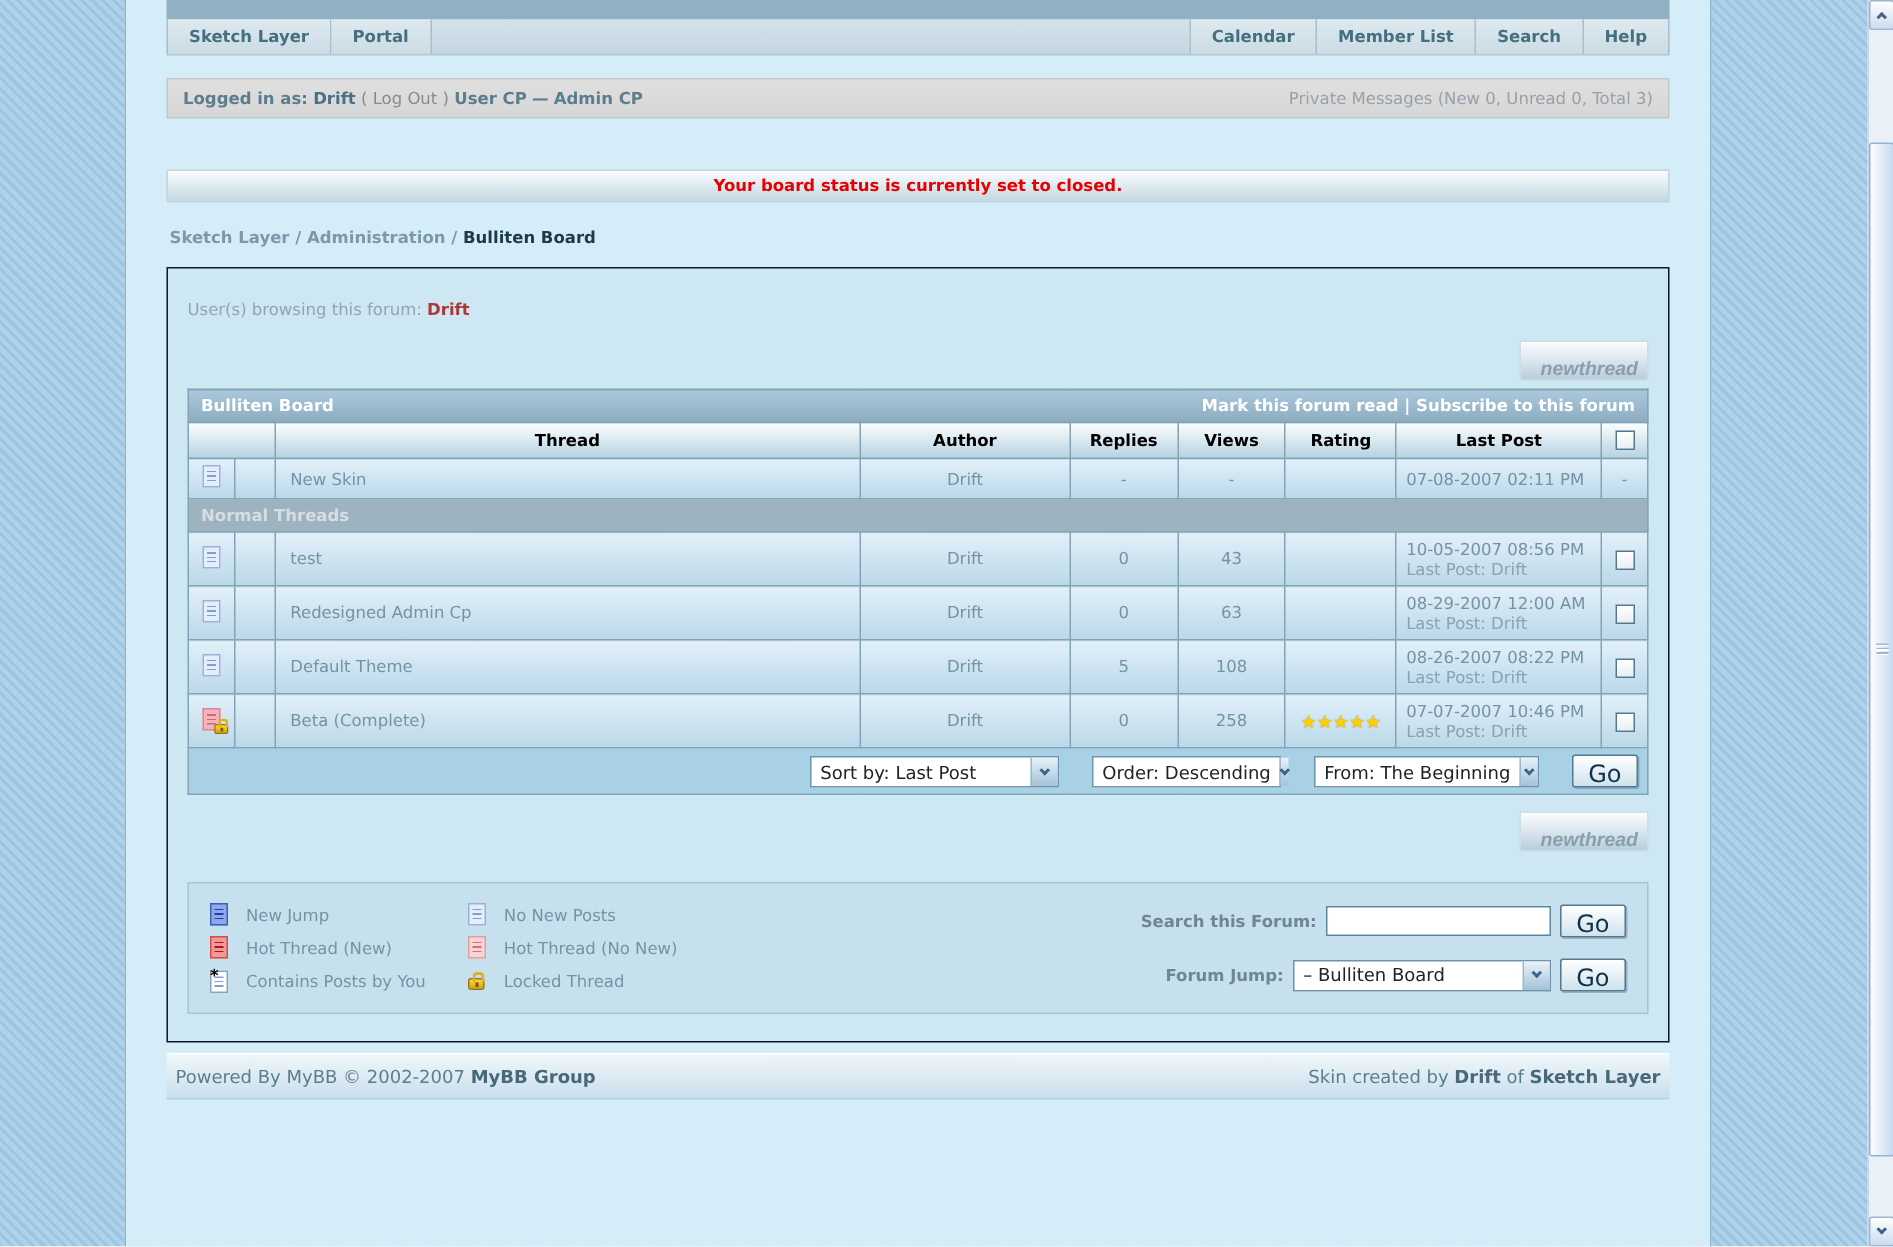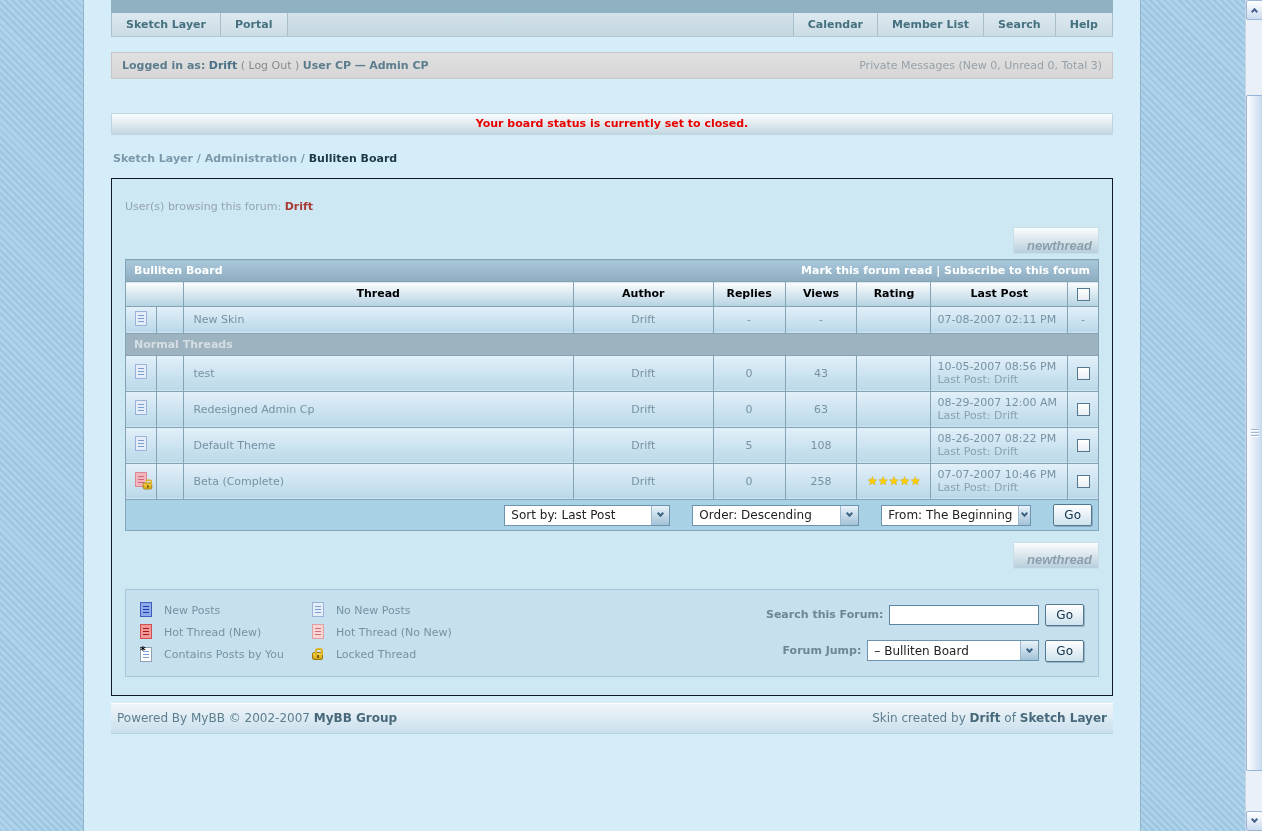--- a/index.html
+++ b/index.html
@@ -71,25 +71,25 @@
   .sort-controls { display:flex; justify-content:flex-end; align-items:flex-end; gap:22px; }
 
   
   .xpsel { display:inline-flex; align-items:center; background:#fff; border:1px solid #6e93ac;
     height:21px; font-size:12px; color:#222; cursor:pointer; }
   .xpsel .lbl { padding:0 6px; white-space:nowrap; }
   .xpsel .arrow { width:18px; height:19px; margin-left:auto; background:linear-gradient(#eaf3fa,#a3c2d8);
     border-left:1px solid #9fb9cc; display:flex; align-items:center; justify-content:center; }
   .chev { width:5px; height:5px; border-right:2px solid #3c6484; border-bottom:2px solid #3c6484;
     transform:rotate(45deg); margin-top:-3px; }
-  .w-sortby{width:166px;} .w-order{width:167px;} .w-from{width:150px;} .w-mod{width:168px;} .w-jump{width:172px;}
+  .w-sortby{width:166px;} .w-order{width:126px;} .w-from{width:150px;} .w-mod{width:168px;} .w-jump{width:172px;}
 
   
   .btn { background:linear-gradient(#ffffff,#cfe2ed); border:1px solid #54788f; border-radius:2px;
-    font-size:12px; color:#10314a; padding:2px 10px; height:22px; cursor:pointer;
+    font-size:16px; color:#10314a; padding:2px 10px; height:22px; cursor:pointer;
     box-shadow:1px 1px 0 rgba(90,120,140,.45); font-family:inherit; }
 
   
   .modrow { display:flex; justify-content:flex-end; align-items:center; gap:8px; margin-top:24px; }
   .modrow .modlabel { color:#8a9aa5; font-weight:bold; }
 
   
   .legendbox { margin-top:20px; background:#c6e0ee; border:1px solid #a3c6d9; padding:12px 14px;
     display:flex; justify-content:space-between; }
   .legend-grid { display:grid; grid-template-columns:auto auto; column-gap:28px; row-gap:5px; }
@@ -304,21 +304,21 @@
 
         <div class="newthread-row" style="margin-top:11px;">
           <button class="btn-newthread">newthread</button>
         </div>
 
 
         <div class="legendbox">
           <div class="legend-grid" id="legend-grid">
               <div class="legend-item">
                 <span class="iconwrap"><span class="doc doc-blue"></span></span>
-                <span>New Posts</span>
+                <span>New Jump</span>
               </div>
               <div class="legend-item">
                 <span class="iconwrap"><span class="doc doc-pale"></span></span>
                 <span>No New Posts</span>
               </div>
               <div class="legend-item">
                 <span class="iconwrap"><span class="doc doc-red"></span></span>
                 <span>Hot Thread (New)</span>
               </div>
               <div class="legend-item">

